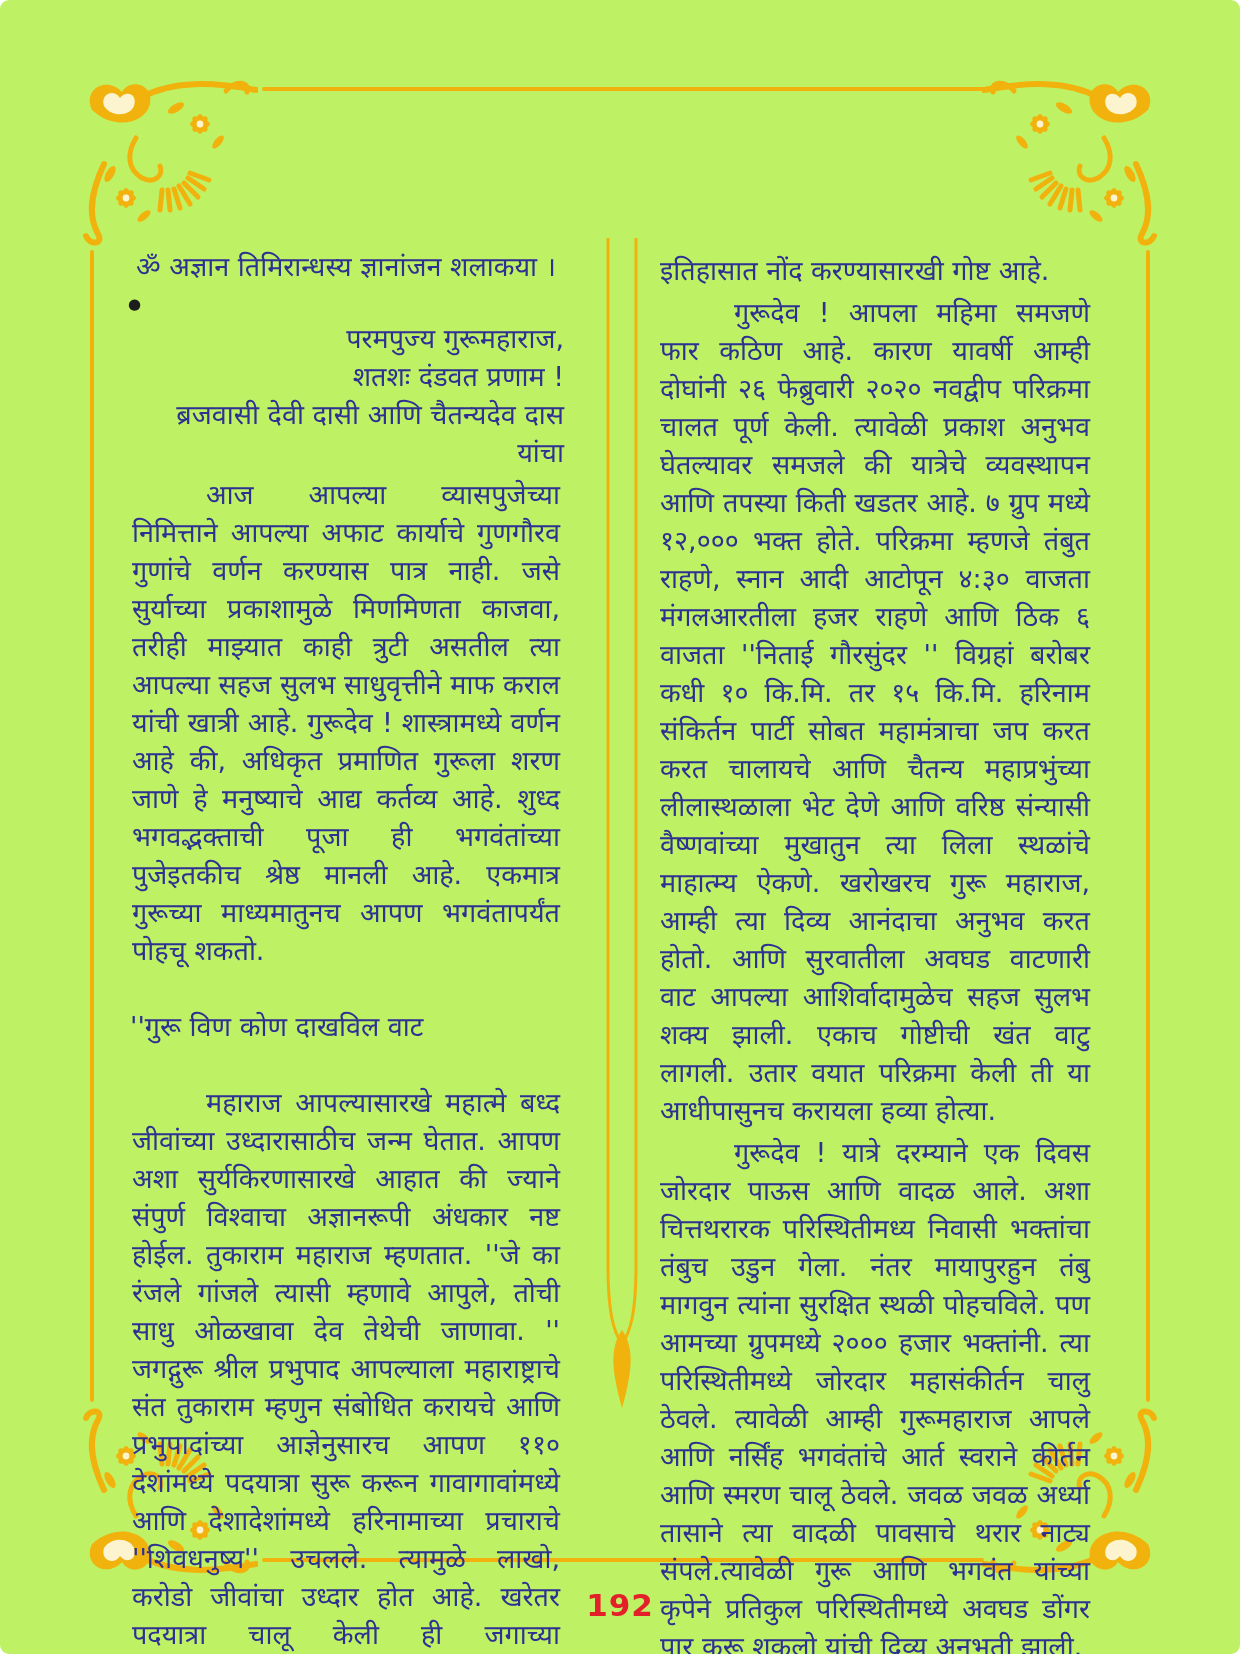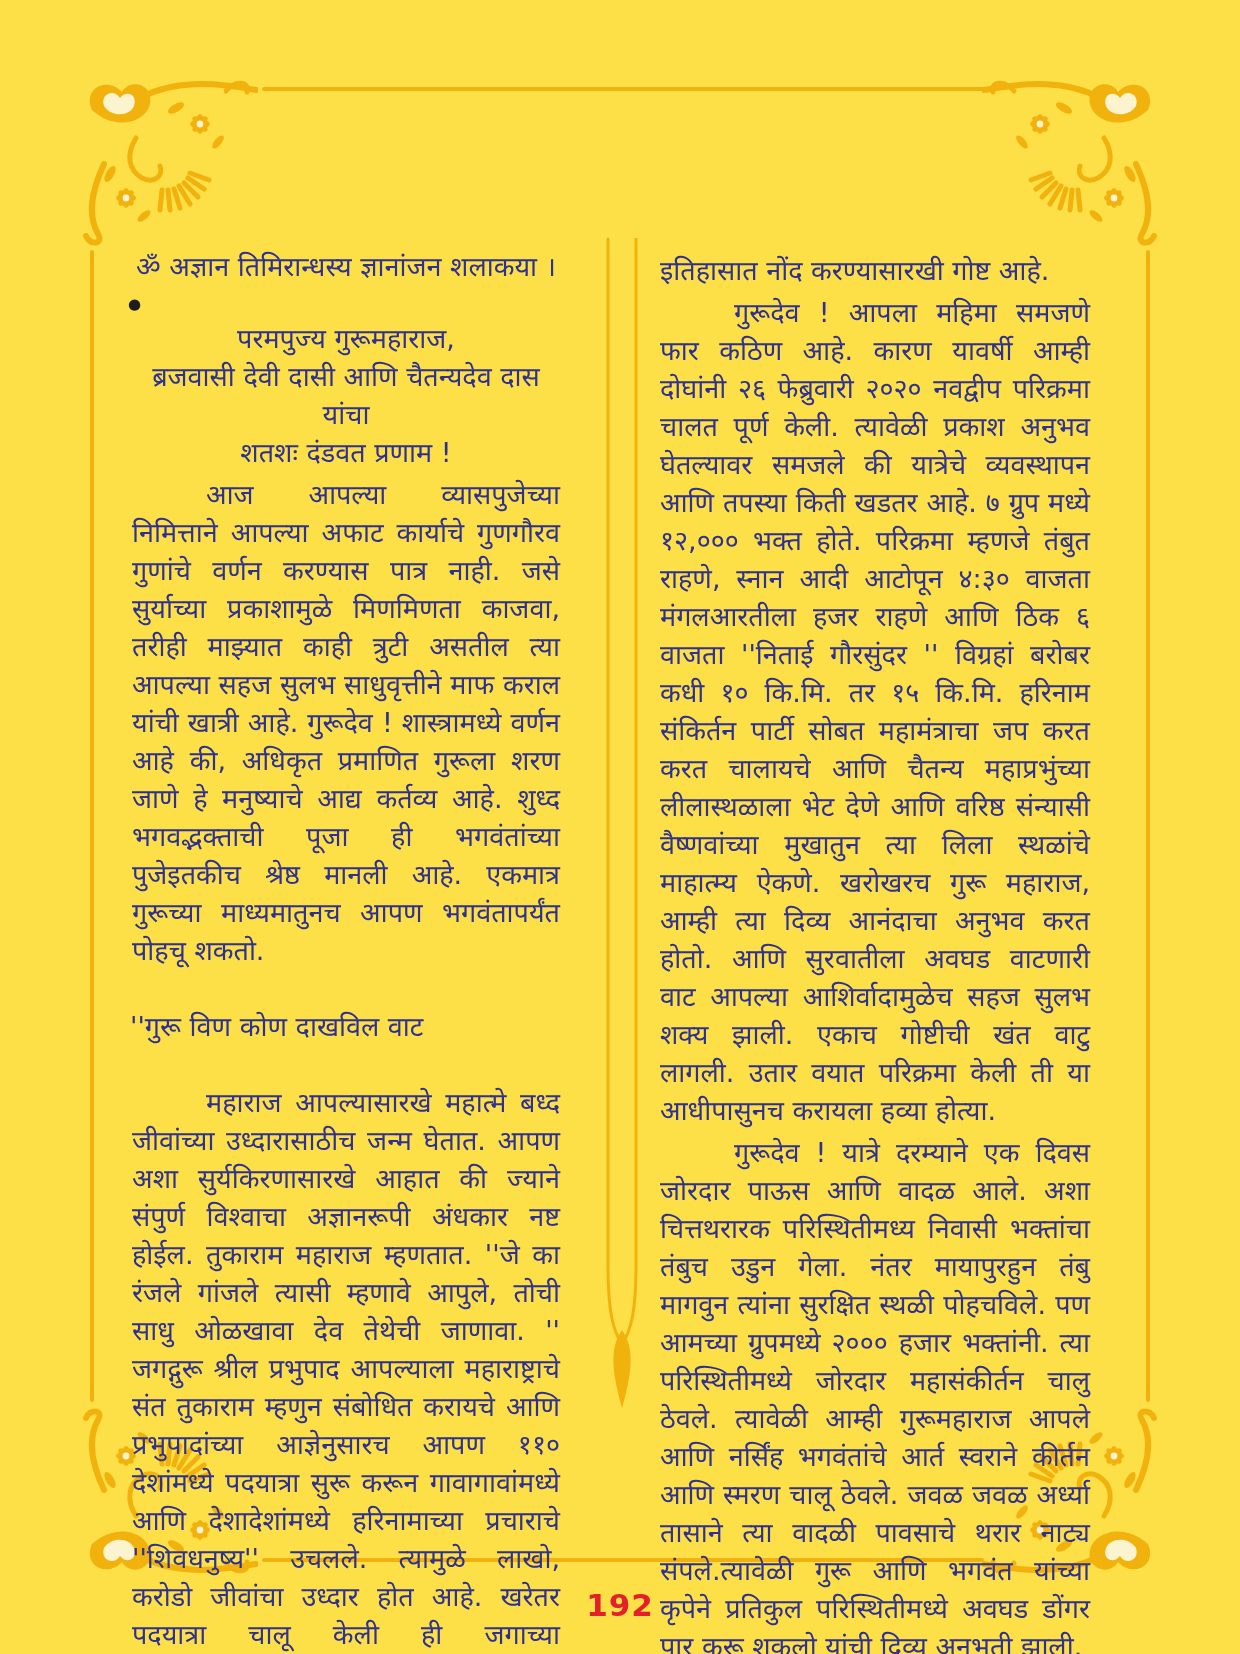--- a/index.html
+++ b/index.html
@@ -1,20 +1,21 @@
 <!DOCTYPE html>
 <html><head>
 <meta charset="utf-8">
 <style>
   html,body { margin:0; padding:0; background:#ffffff; }
   .page {
     position:relative; width:1240px; height:1654px;
-    background:#fde047; overflow:hidden;
+    background:#bef264; overflow:hidden;
     font-family:"DejaVu Sans", sans-serif;
     color:#2E3192;
+    border-radius:9px;
   }
   
   .hline,.vline { position:absolute; background:#F2B20D; border-radius:2px; }
   .line-top    { left:262px; top:87px;   width:722px; height:4px; }
   .line-bottom { left:262px; top:1558px; width:722px; height:4px; }
   .line-left   { left:90px;  top:250px;  width:4px; height:1152px; }
   .line-right  { left:1146px;top:250px;  width:4px; height:1152px; }
 
   
   .corner { position:absolute; width:180px; height:170px; }
@@ -27,21 +28,21 @@
   .divider { position:absolute; left:600px; top:236px; width:44px; height:1176px; }
 
   
   .col { position:absolute; top:248px; font-size:27px; line-height:38px; }
   .col-left  { left:128px; width:436px; }
   .col-right { left:656px; width:438px; }
 
   .verse { text-align:center; }
   .verse div { white-space:nowrap; }
   .bullet { font-size:15px; line-height:24px; height:24px; margin:6px 0 4px 0; color:#1d1d1d; }
-  .salutation div { text-align:center; }
+  .salutation div { text-align:right; }
 
   p { margin:4px; text-align:justify; }
   .indent { text-indent:74px; }
   .jlast  { text-align-last:justify; }
   .quote  { margin:38px 2px; }
   .quote div { text-align:left; }
 
   .pageno {
     position:absolute; top:1587px; left:0; width:100%;
     text-align:center; color:#E3202A; font-weight:bold; font-size:31px;
@@ -121,22 +122,22 @@
     <path d="M22 1094 C11 1110 10 1130 22 1172 C34 1130 33 1110 22 1094 Z" fill="#F2B20D"></path>
   </svg>
 
   <div class="col col-left">
     <div class="verse">
       <div>ॐ अज्ञान तिमिरान्धस्य ज्ञानांजन शलाकया ।</div>
     </div>
     <div class="bullet">●</div>
     <div class="salutation">
       <div>परमपुज्य गुरूमहाराज,</div>
+      <div>शतशः दंडवत प्रणाम !</div>
       <div>ब्रजवासी देवी दासी आणि चैतन्यदेव दास यांचा</div>
-      <div>शतशः दंडवत प्रणाम !</div>
     </div>
     <p class="indent">आज आपल्या व्यासपुजेच्या निमित्ताने आपल्या अफाट कार्याचे गुणगौरव गुणांचे वर्णन करण्यास पात्र नाही. जसे सुर्याच्या प्रकाशामुळे मिणमिणता काजवा, तरीही माझ्यात काही त्रुटी असतील त्या आपल्या सहज सुलभ साधुवृत्तीने माफ कराल यांची खात्री आहे. गुरूदेव ! शास्त्रामध्ये वर्णन आहे की, अधिकृत प्रमाणित गुरूला शरण जाणे हे मनुष्याचे आद्य कर्तव्य आहे. शुध्द भगवद्भक्ताची पूजा ही भगवंतांच्या पुजेइतकीच श्रेष्ठ मानली आहे. एकमात्र गुरूच्या माध्यमातुनच आपण भगवंतापर्यंत पोहचू शकतो.</p>
     <div class="quote">
       <div>''गुरू विण कोण दाखविल वाट</div>
     </div>
     <p class="indent jlast">महाराज आपल्यासारखे महात्मे बध्द जीवांच्या उध्दारासाठीच जन्म घेतात. आपण अशा सुर्यकिरणासारखे आहात की ज्याने संपुर्ण विश्वाचा अज्ञानरूपी अंधकार नष्ट होईल. तुकाराम महाराज म्हणतात. ''जे का रंजले गांजले त्यासी म्हणावे आपुले, तोची साधु ओळखावा देव तेथेची जाणावा. '' जगद्गुरू श्रील प्रभुपाद आपल्याला महाराष्ट्राचे संत तुकाराम म्हणुन संबोधित करायचे आणि प्रभुपादांच्या आज्ञेनुसारच आपण ११० देशांमध्ये पदयात्रा सुरू करून गावागावांमध्ये आणि देशादेशांमध्ये हरिनामाच्या प्रचाराचे ''शिवधनुष्य'' उचलले. त्यामुळे लाखो, करोडो जीवांचा उध्दार होत आहे. खरेतर पदयात्रा चालू केली ही जगाच्या</p>
   </div>
 
   <div class="col col-right">
     <p>इतिहासात नोंद करण्यासारखी गोष्ट आहे.</p>

